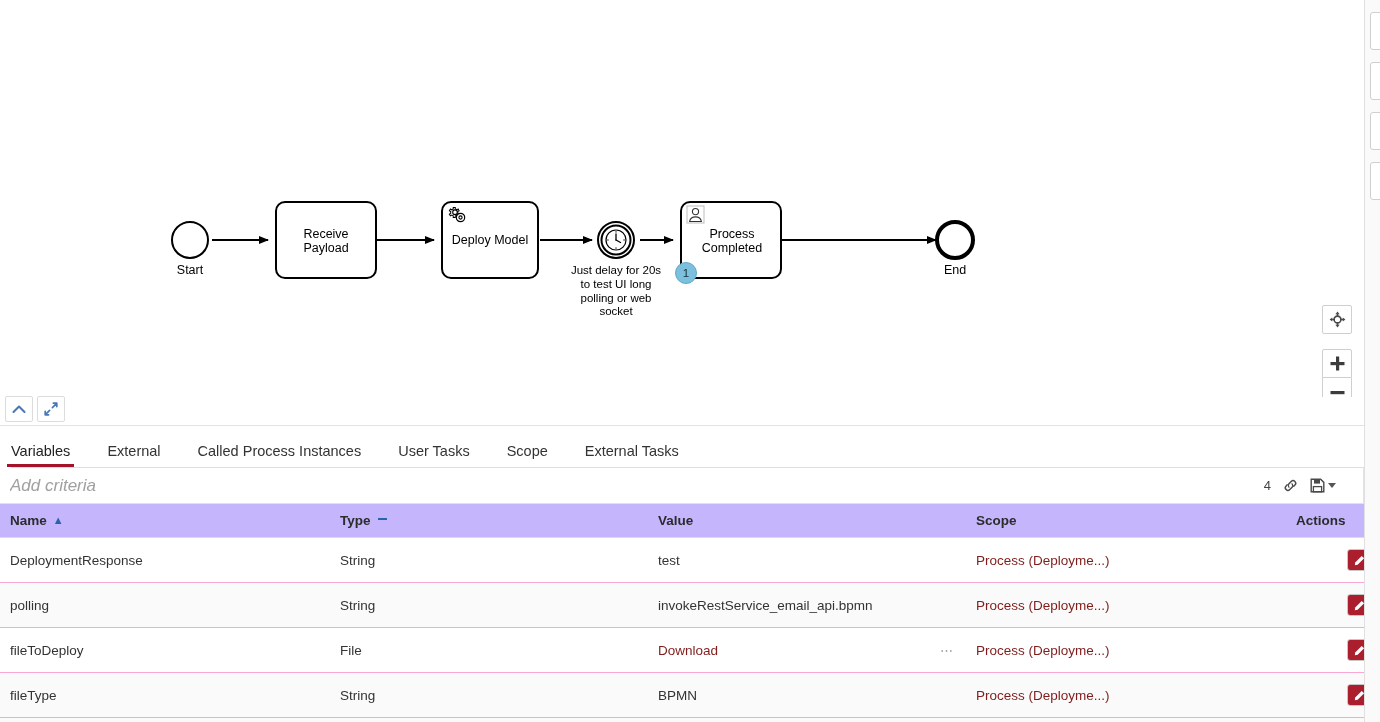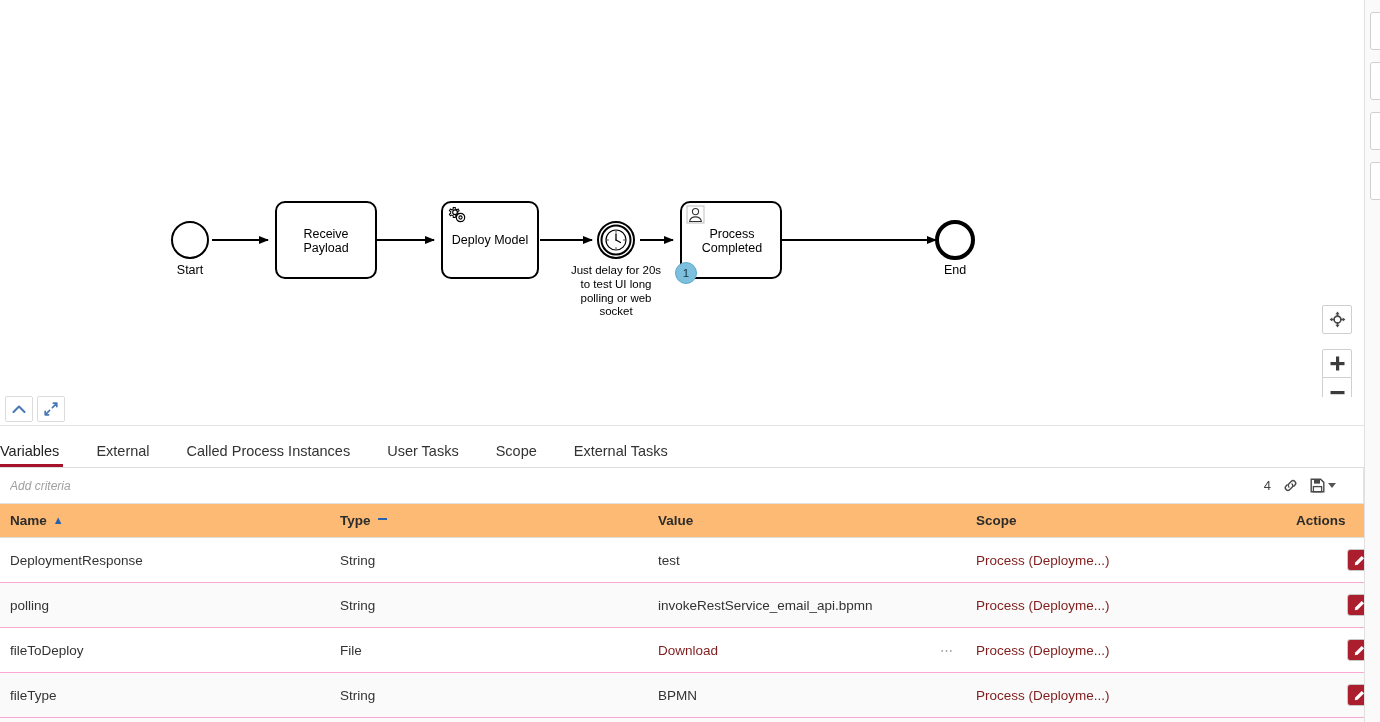--- a/index.html
+++ b/index.html
@@ -107,20 +107,21 @@
     border-top: 1px solid #e3e3e3;
     box-sizing: border-box;
   }
   .tabbar {
     height: 42px;
     border-bottom: 1px solid #dedede;
     display: flex;
     align-items: flex-end;
     padding: 0;
     box-sizing: border-box;
+    margin-left: 11px;
   }
   .tab {
     font-size: 14.5px;
     color: #333333;
     padding: 0 0 9px 0;
     margin-right: 37px;
     cursor: pointer;
     position: relative;
     white-space: nowrap;
     line-height: 1;
@@ -144,21 +145,21 @@
     display: flex;
     align-items: center;
     padding: 0 10px 0 10px;
     box-sizing: border-box;
     background: #ffffff;
     position: relative;
   }
   .criteria-input {
     border: none;
     outline: none;
-    font-size: 12px;
+    font-size: 17px;
     font-style: italic;
     color: #999999;
     font-family: "Liberation Sans", sans-serif;
     flex: 1;
     background: transparent;
     padding: 0;
   }
   .criteria-input::placeholder { color: #a0a0a0; font-style: italic; }
   .filter-tools {
     display: flex;
@@ -192,21 +193,21 @@
     font-size: 13.5px;
     color: #333333;
   }
   .tbl th {
     text-align: left;
     font-size: 13.5px;
     font-weight: bold;
     color: #2c2c2c;
     padding: 9px 0 9px 0;
     border-bottom: 1px solid #dcdcdc;
-    background: #fdba74;
+    background: #c4b5fd;
     white-space: nowrap;
   }
   .tbl td {
     padding: 11px 0 11px 0;
     border-bottom: 1px solid #f9a8d4;
     vertical-align: middle;
     color: #333333;
     overflow: hidden;
     text-overflow: ellipsis;
     white-space: nowrap;

